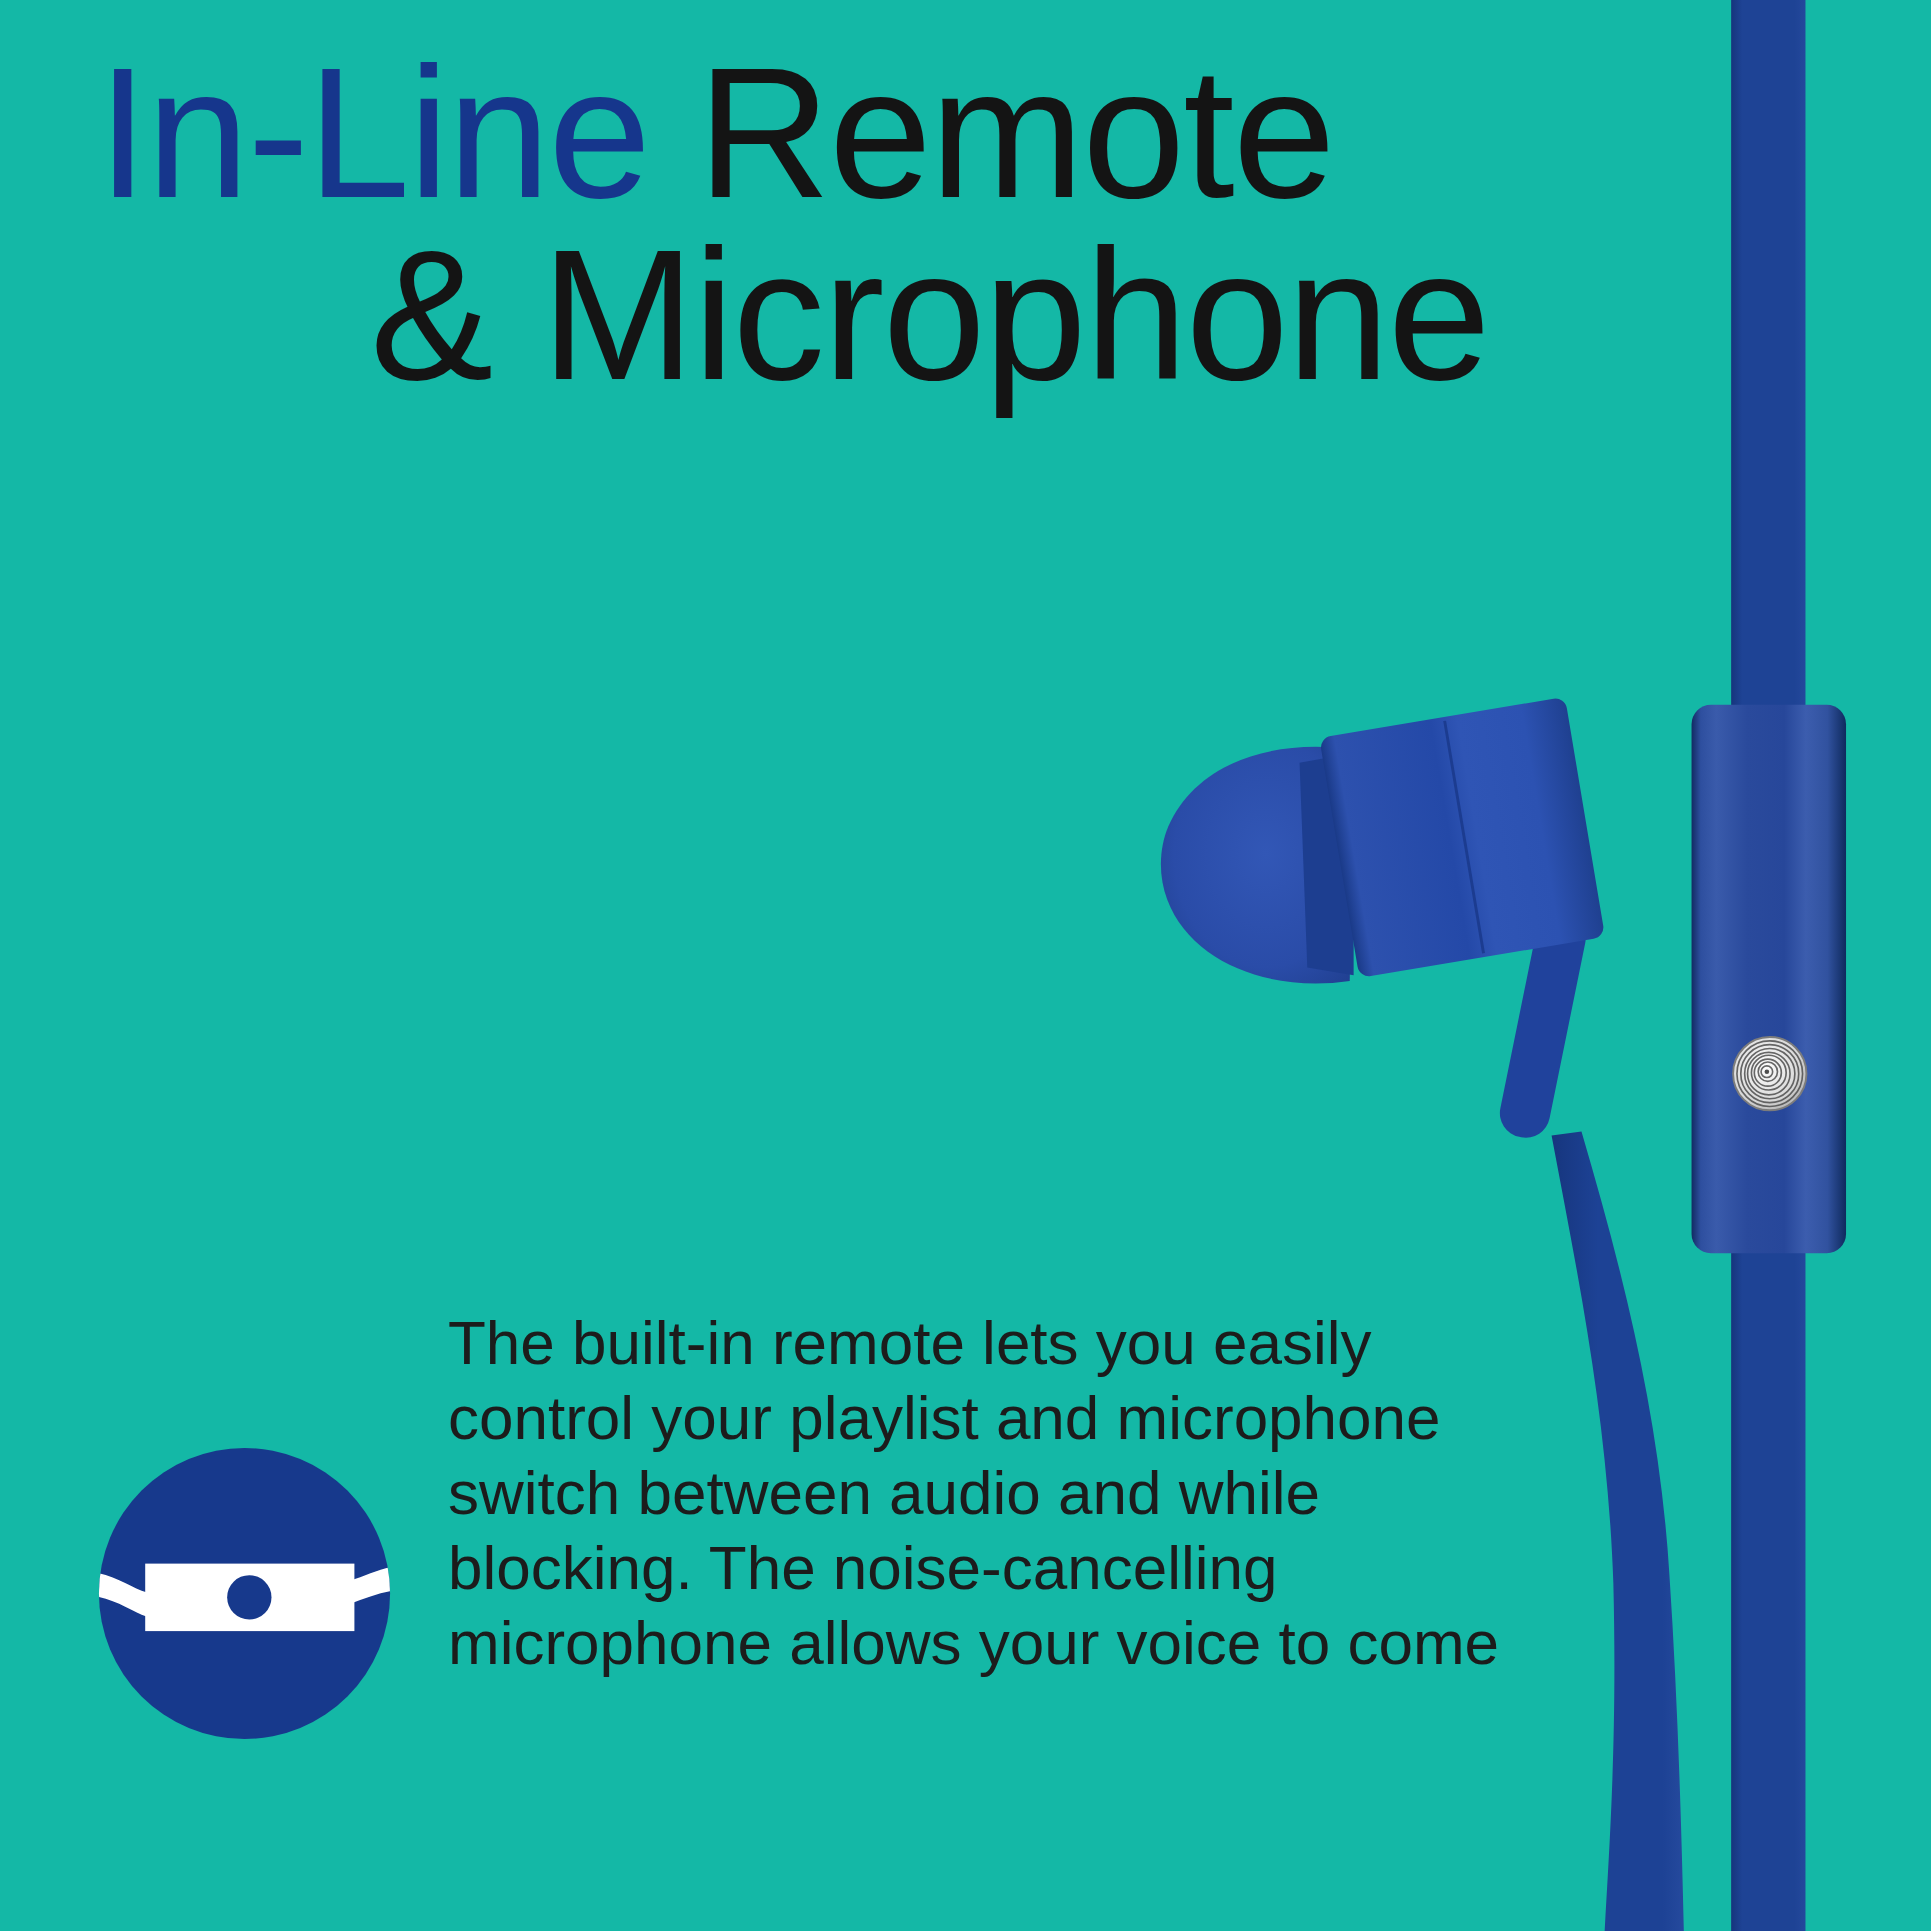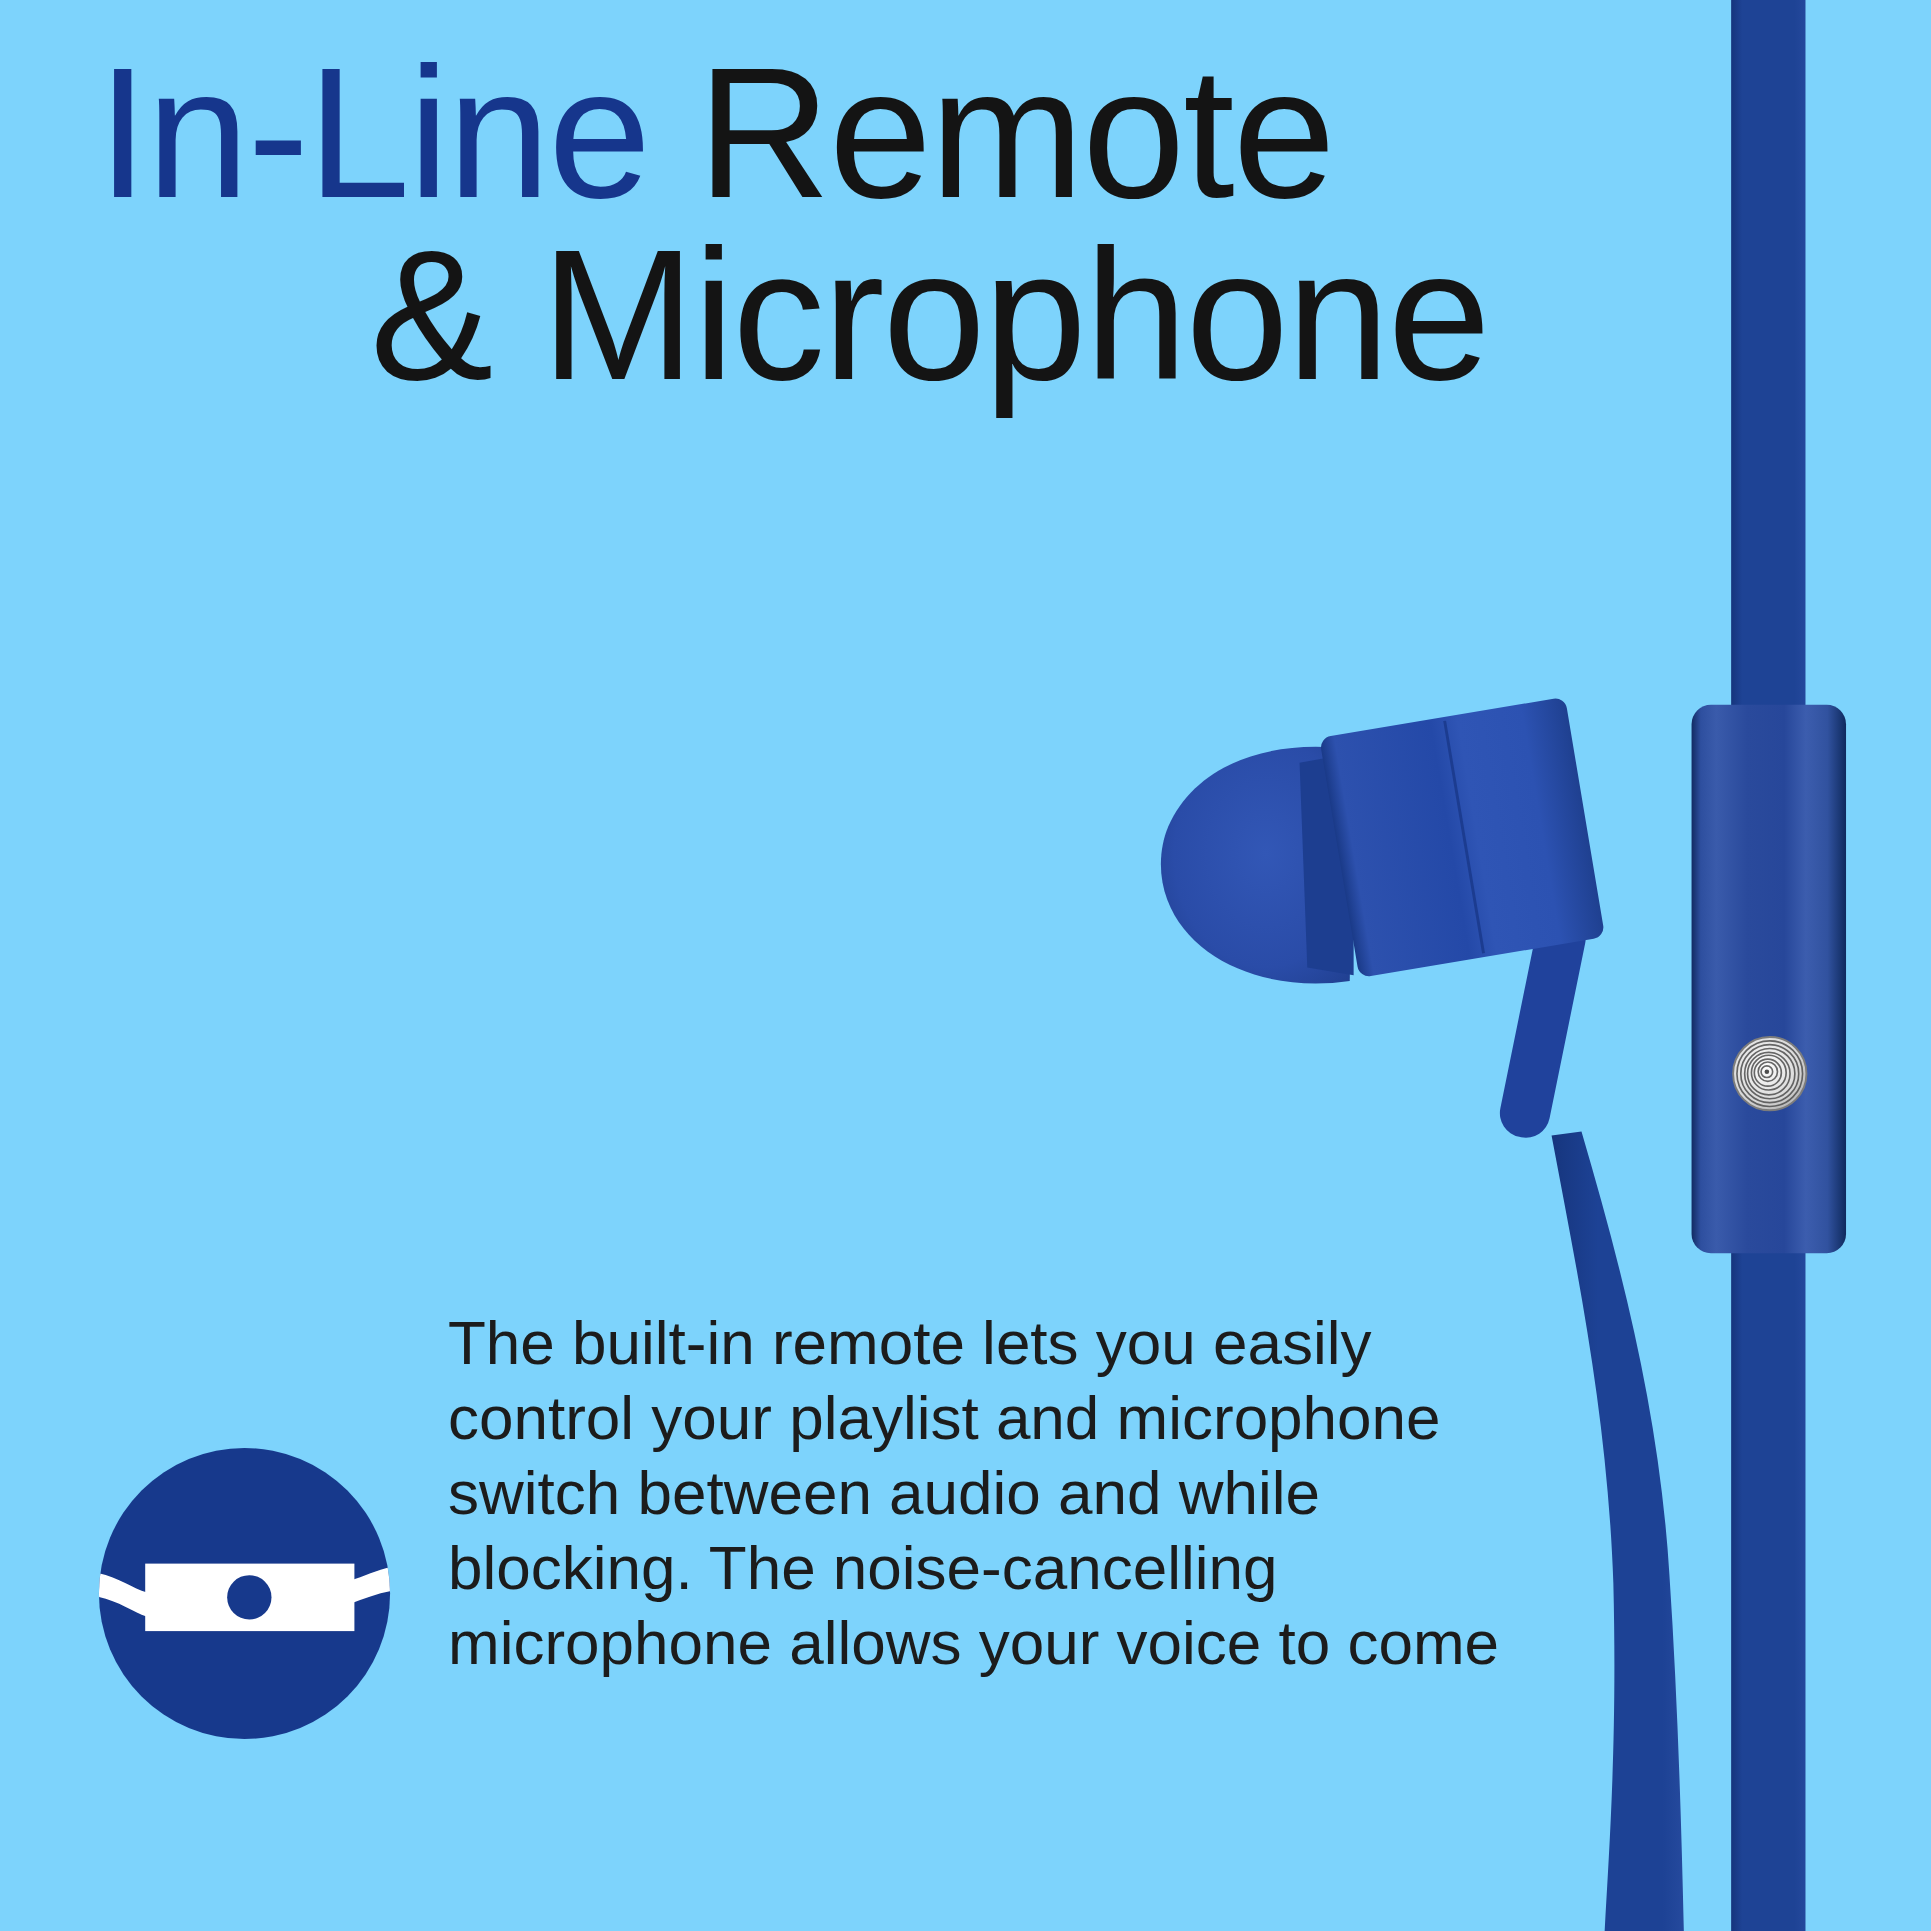--- a/index.html
+++ b/index.html
@@ -1,17 +1,17 @@
 <!DOCTYPE html>
 <html><head>
 <meta charset="utf-8">
 <style>
   html,body{margin:0;padding:0;background:#fff;}
   .canvas{
-    position:relative;width:1931px;height:1931px;background:#7dd3fc;
+    position:relative;width:1931px;height:1931px;background:#14b8a6;
     font-family:"Liberation Sans", sans-serif;overflow:hidden;
   }
   .title{
     position:absolute;left:97px;top:42px;
     font-size:185px;line-height:182px;font-weight:300;letter-spacing:-1.9px;
     white-space:nowrap;
   }
   .title .hl{color:#16368c;}
   .title .rest{color:#141414;margin-left:48px;}
   .title .line2{color:#141414;margin-left:273px;}

